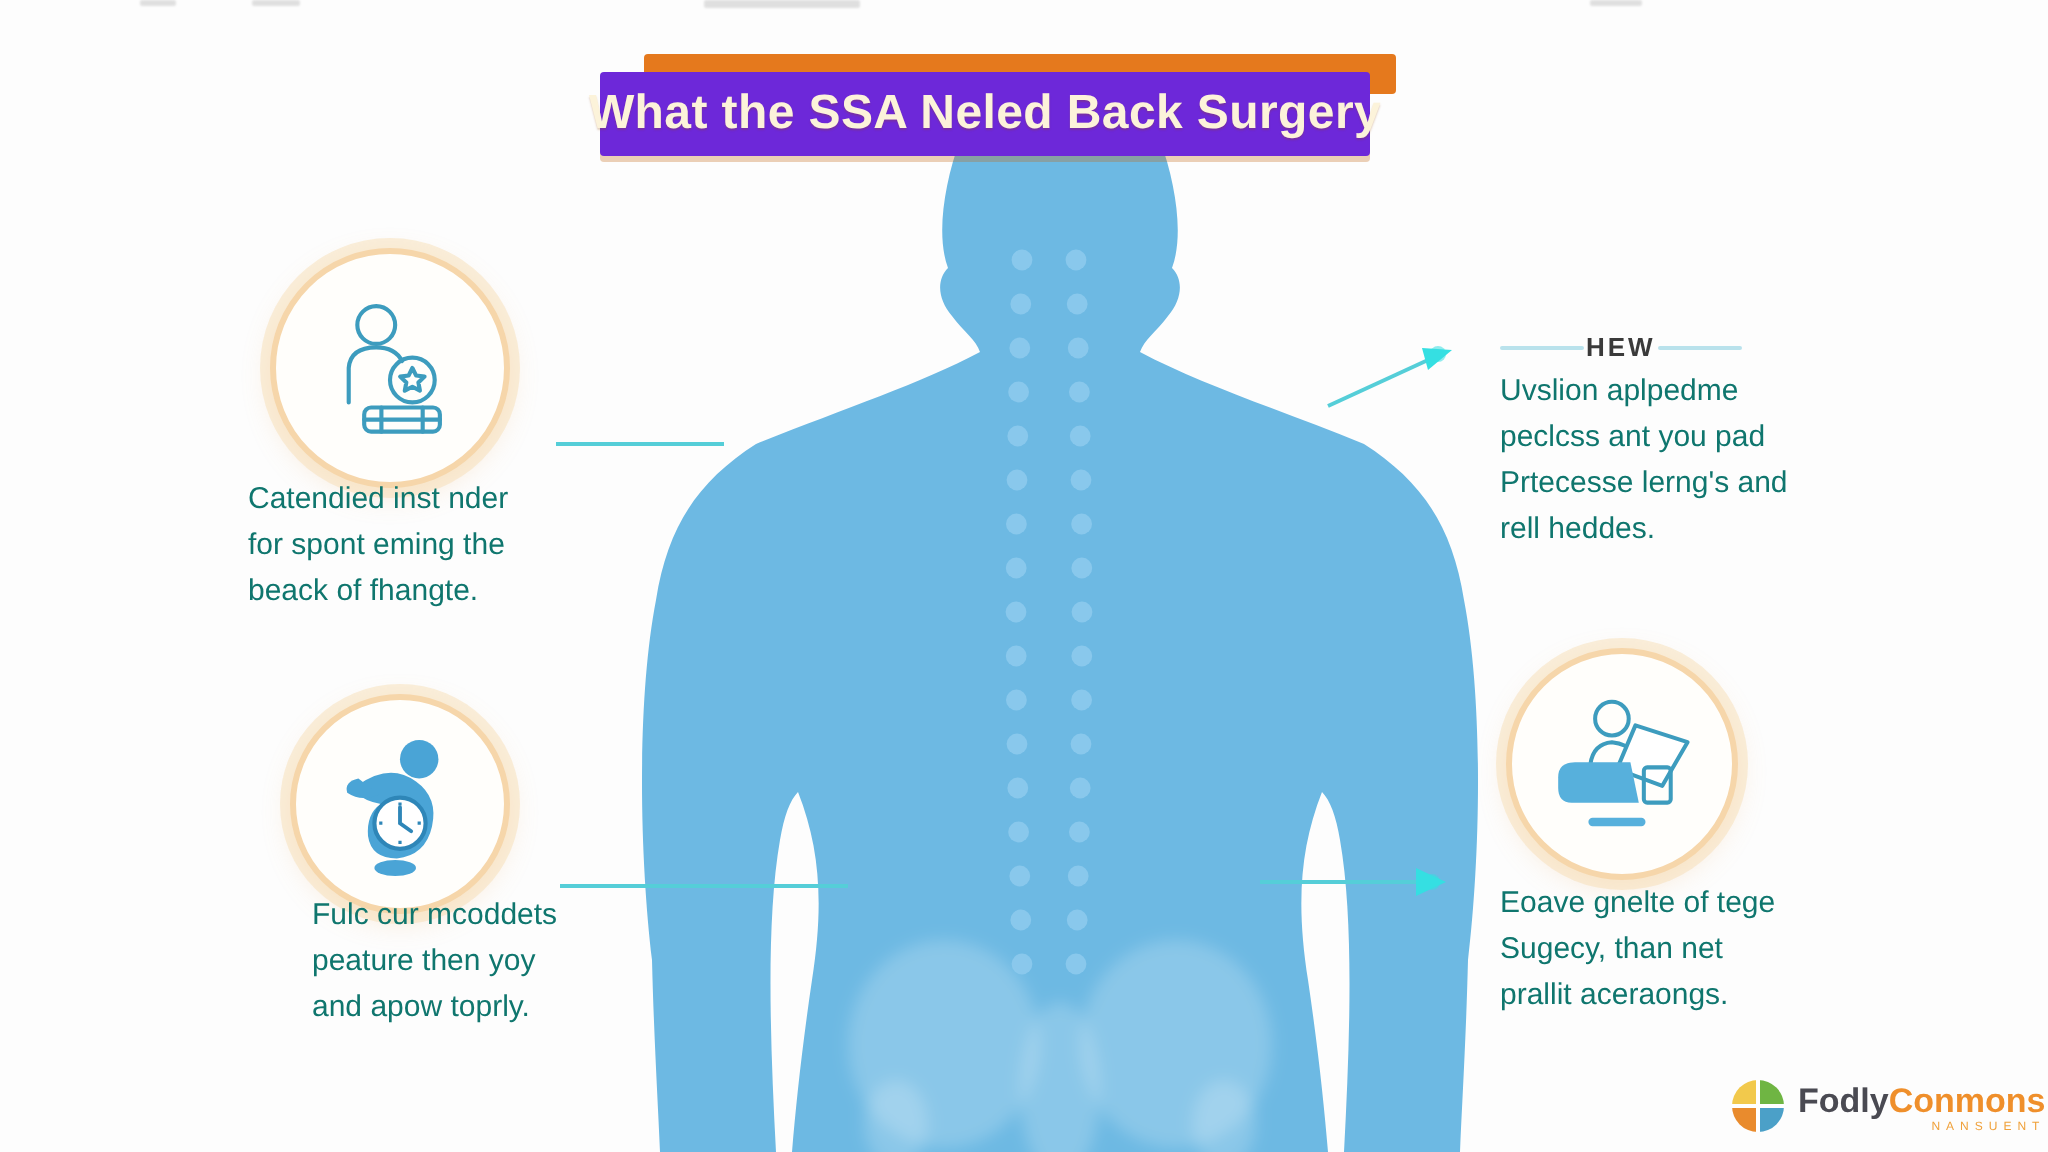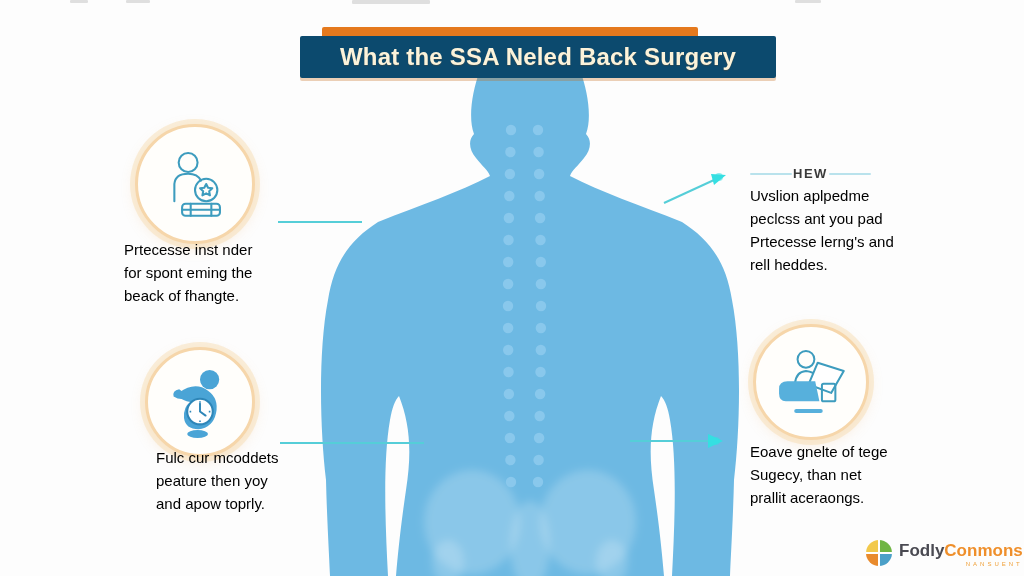--- a/index.html
+++ b/index.html
@@ -2,36 +2,36 @@
 <html><head>
 <meta charset="utf-8">
 <style>
   html,body{margin:0;padding:0;}
   body{width:1024px;height:576px;position:relative;overflow:hidden;background:#fdfdfd;
        font-family:"Liberation Sans", sans-serif;}
   .abs{position:absolute;}
 
   
   .banner-back{left:322px;top:27px;width:376px;height:20px;background:#e5791d;border-radius:2px;}
-  .banner-main{left:300px;top:36px;width:476px;height:42px;background:#0c4a6e;border-radius:2px;
+  .banner-main{left:300px;top:36px;width:385px;height:42px;background:#6d28d9;border-radius:2px;
     display:flex;align-items:center;justify-content:center;
     box-shadow:0 3px 0 rgba(197,103,20,.30);}
   .banner-title{color:#fcf3da;font-size:24px;font-weight:bold;letter-spacing:.2px;
     text-shadow:0 1px 1px rgba(150,70,0,.25);white-space:nowrap;}
 
   
   .icon-circle{border-radius:50%;background:#fffefb;border:3px solid #f6d6aa;
     box-shadow:0 0 0 5px rgba(247,219,176,.45), 0 4px 14px rgba(240,180,110,.25);
     display:flex;align-items:center;justify-content:center;}
   .ic1{left:135px;top:124px;width:114px;height:114px;}
   .ic2{left:145px;top:347px;width:104px;height:104px;}
   .ic3{left:753px;top:324px;width:110px;height:110px;}
 
   
-  .para{color:#000000;font-size:15px;line-height:23px;white-space:pre-line;}
+  .para{color:#0f766e;font-size:15px;line-height:23px;white-space:pre-line;}
   .t-left1{left:124px;top:238px;width:160px;}
   .t-left2{left:124px;top:446px;width:160px;margin-left:32px;}
   .t-right1{left:750px;top:184px;width:190px;}
   .t-right2{left:750px;top:426px;width:190px;margin-top:14px;}
 
   .hew-row{left:750px;top:166px;width:140px;display:flex;align-items:center;gap:1px;}
   .hew-line{height:2px;width:42px;background:#b9e2ec;border-radius:1px;}
   .hew-text{font-size:13px;font-weight:bold;color:#3a3a3a;letter-spacing:1.5px;}
 
   
@@ -159,21 +159,21 @@
 <div class="abs icon-circle ic1">
   <svg width="86" height="86" viewBox="0 0 100 100" fill="none" stroke="#3d9cbe" stroke-width="2.4" stroke-linecap="round" stroke-linejoin="round">
     <circle cx="42" cy="25" r="11"></circle>
     <path d="M26,70 L26,50 Q27,38 42,38 Q53,38 57,46"></path>
     <circle cx="63" cy="57" r="13"></circle>
     <path d="M63,50 l2.2,4.4 4.9,0.6 -3.6,3.4 0.9,4.8 -4.4,-2.3 -4.4,2.3 0.9,-4.8 -3.6,-3.4 4.9,-0.6 z"></path>
     <rect x="35" y="73" width="44" height="14" rx="4"></rect>
     <path d="M35,80 h44 M45,73 v14 M69,73 v14"></path>
   </svg>
 </div>
-<div class="abs para t-left1">Prtecesse inst nder
+<div class="abs para t-left1">Catendied inst nder
 for spont eming the
 beack of fhangte.</div>
 
 <div class="abs icon-circle ic2">
   <svg width="80" height="80" viewBox="0 0 100 100">
     <g fill="#4aa4d6">
       <circle cx="62" cy="22" r="12"></circle>
       <path d="M24,38 Q44,24 60,36 Q74,46 70,64 Q66,82 48,84 Q32,84 30,70 Q29,56 38,50 Q28,48 24,44 Z"></path>
       <path d="M24,34 q-9,2 -7,9 q9,6 20,1 z"></path>
       <ellipse cx="47" cy="90" rx="13" ry="5"></ellipse>

